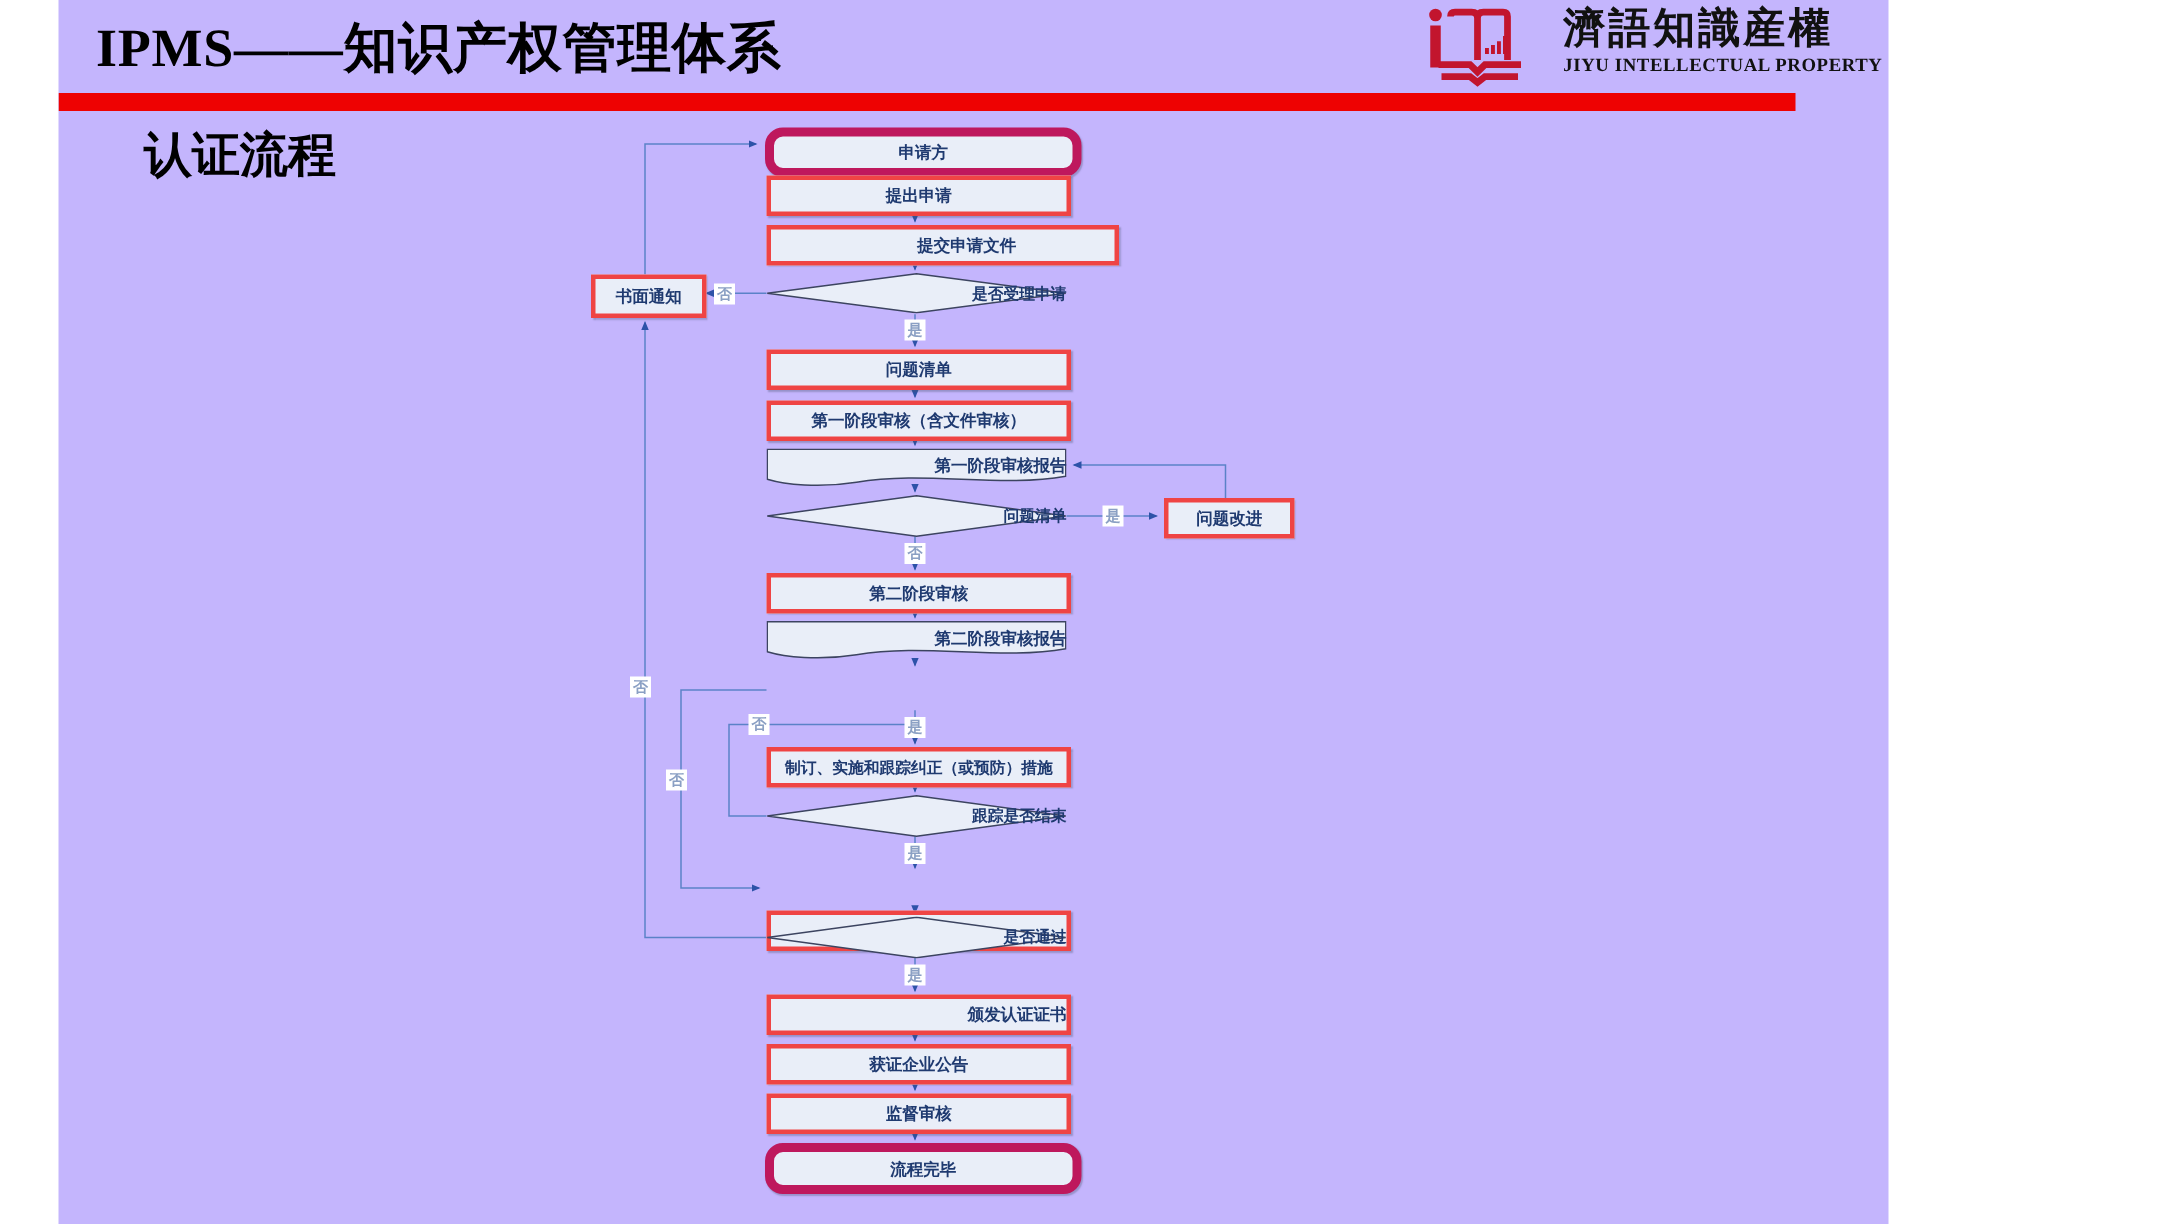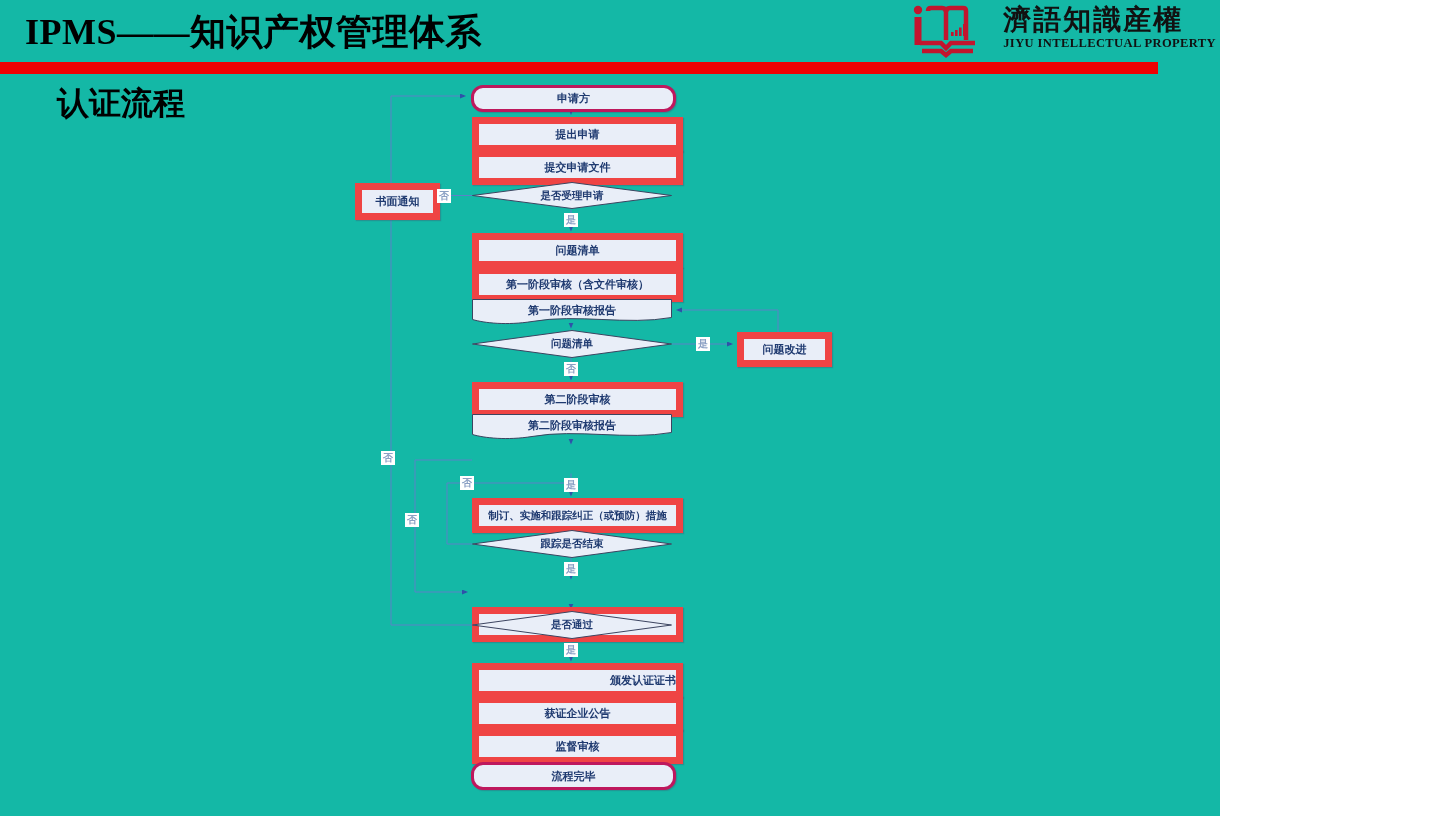--- a/index.html
+++ b/index.html
@@ -1,40 +1,40 @@
 <!DOCTYPE html>
 <html><head>
 <meta charset="utf-8">
 <style>
   html,body{margin:0;padding:0;background:#ffffff;}
-  #slide{position:relative;width:1220px;height:816px;background:#14b8a6;overflow:hidden;
-         font-family:"Liberation Sans","DejaVu Sans",sans-serif;}
+  #slide{position:relative;width:1220px;height:816px;background:#c4b5fd;overflow:hidden;
+         font-family:"Liberation Sans","DejaVu Sans",sans-serif;margin-left:39px;}
 
   
   .title{position:absolute;left:25px;top:8px;font-family:"Liberation Serif","DejaVu Serif",serif;
          font-weight:bold;font-size:36px;color:#000;letter-spacing:0.5px;white-space:nowrap;}
   .red-bar{position:absolute;left:0;top:62px;width:1158px;height:12px;background:#ee0202;}
   .subtitle{position:absolute;left:57px;top:82px;font-family:"Liberation Serif","DejaVu Serif",serif;
             font-weight:bold;font-size:32px;color:#000;white-space:nowrap;}
 
   
   .logo{position:absolute;top:4px;right:4px;display:flex;align-items:flex-start;gap:20px;}
   .logo-text{display:flex;flex-direction:column;align-items:flex-start;}
   .logo-cn{font-family:"Liberation Serif","DejaVu Serif",serif;font-weight:bold;font-size:28px;
            color:#111;letter-spacing:2px;white-space:nowrap;line-height:1.15;}
   .logo-en{font-family:Liberation Serif, serif;font-weight:bold;font-size:12.5px;
            color:#111;letter-spacing:0.4px;white-space:nowrap;}
 
   
   .node{position:absolute;display:flex;align-items:center;justify-content:center;
         font-weight:bold;font-size:11px;color:#1f3a70;white-space:nowrap;}
-  .node-rect{background:#e9eef8;border:7px solid #ef4444;box-shadow:1px 1px 1px rgba(70,80,110,.35);}
-  .node-stadium{background:#e9eef8;border:3px solid #be185d;border-radius:12px;
+  .node-rect{background:#e9eef8;border:3px solid #ef4444;box-shadow:1px 1px 1px rgba(70,80,110,.35);}
+  .node-stadium{background:#e9eef8;border:6px solid #be185d;border-radius:12px;
                 box-shadow:1px 1px 1px rgba(70,80,110,.35);}
-  .node-svg{padding:0;}
+  .node-svg{padding:0;justify-content:flex-end;}
   .node-svg svg{position:absolute;left:0;top:0;}
   .node-svg span{position:relative;z-index:2;}
   .small-text{font-size:10.5px;}
 
   .edge-label{position:absolute;transform:translate(-50%,-50%);font-size:10px;font-weight:bold;
               color:#8ba0c4;background:#ffffff;padding:0 2px;z-index:3;}
 
   #connector-layer{position:absolute;left:0;top:0;width:1450px;height:816px;z-index:1;}
   .node{z-index:2;}
 </style>
@@ -108,21 +108,21 @@
   </svg>
 
   <div class="node node-stadium" style="left:471px;top:85px;width:199px;height:21px;">
     <span>申请方</span>
   </div>
 
   <div class="node node-rect" style="left:472px;top:117px;width:197px;height:21px;">
     <span>提出申请</span>
   </div>
 
-  <div class="node node-rect" style="left:472px;top:150px;width:197px;height:21px;">
+  <div class="node node-rect" style="left:472px;top:150px;width:197px;height:21px;padding-left:32px;">
     <span>提交申请文件</span>
   </div>
 
   <div class="node node-svg small-text" style="left:472px;top:182px;width:200px;height:27px;">
     <svg width="200" height="27">
         <polygon points="100,0.5 199.5,13.5 100,26.5 0.5,13.5" fill="#e9eef8" stroke="#3c4460" stroke-width="1"></polygon>
       </svg>
     <span>是否受理申请</span>
   </div>
 

